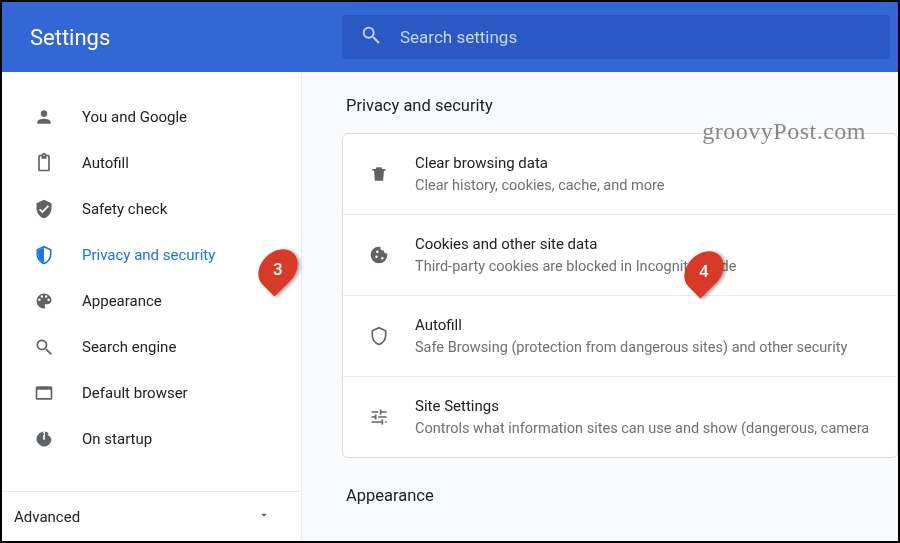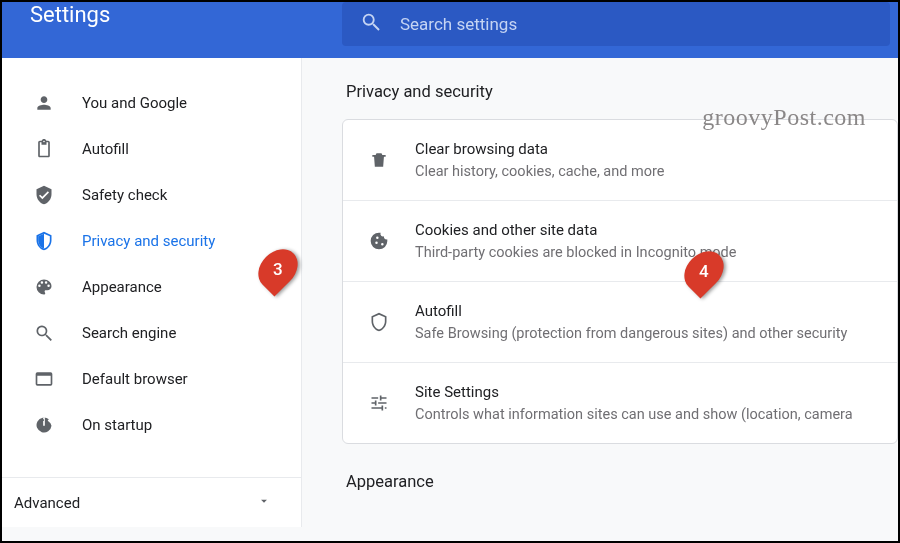--- a/index.html
+++ b/index.html
@@ -1,22 +1,22 @@
 <!DOCTYPE html>
 <html><head>
   <meta charset="utf-8">
   <style>
     * { margin: 0; padding: 0; box-sizing: border-box; font-family: Roboto, Arial, sans-serif; }
     body { width: 900px; height: 543px; overflow: hidden; background: #f8f9fa; border: 2px solid #000; }
     
     .header {
-      height: 56px;
+      height: 70px;
       background: #3367d6;
       display: flex;
-      align-items: flex-start;
+      align-items: center;
       color: #fff;
     }
     .header-title {
       width: 340px;
       padding-left: 28px;
       font-size: 22px;
       font-weight: 400;
     }
     .search-wrap {
       flex: 1;
@@ -106,21 +106,21 @@
       display: flex; align-items: center; justify-content: center;
       margin-right: 24px;
     }
     .row .icon svg { width: 20px; height: 20px; fill: #5f6368; }
     .row-text { display: flex; flex-direction: column; }
     .row-title { color: #202124; font-size: 15px; line-height: 22px; }
     .row-desc  { color: #706f73; font-size: 14.5px; line-height: 20px; margin-top: 2px; text-align: center; }
     
     .watermark {
       position: absolute;
-      right: 34px; top: 104px;
+      right: 34px; top: 118px;
       font-family: Georgia, 'Times New Roman', serif;
       font-size: 24px;
       color: #8a8787;
       letter-spacing: 0.5px;
       pointer-events: none;
     }
     
     .badge {
       position: absolute;
       width: 44px; height: 34px;
@@ -290,21 +290,21 @@
       </div>
 
       <div class="row">
         <span class="icon">
           <svg viewBox="0 0 24 24">
               <path d="M3 5h8v2H3V5zm12 0h6v2h-6V5zm-2-2h2v6h-2V3zM3 11h4v2H3v-2zm8 0h10v2H11v-2zM7 9h2v6H7V9zM3 17h12v2H3v-2zm16 0h2v2h-2v-2zm-4-2h2v6h-2v-6z"></path>
             </svg>
         </span>
         <div class="row-text">
           <span class="row-title">Site Settings</span>
-          <span class="row-desc">Controls what information sites can use and show (location, camera</span>
+          <span class="row-desc">Controls what information sites can use and show (dangerous, camera</span>
         </div>
       </div>
 
     </div>
 
     <div class="appearance-title">Appearance</div>
   </main>
 </div>
 
 <div class="watermark">groovyPost.com</div>

